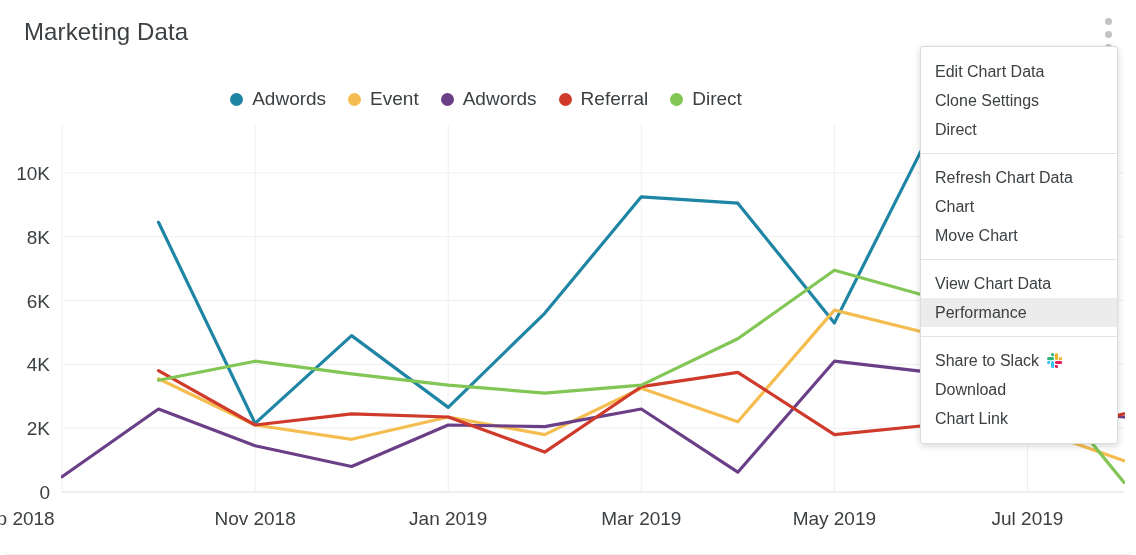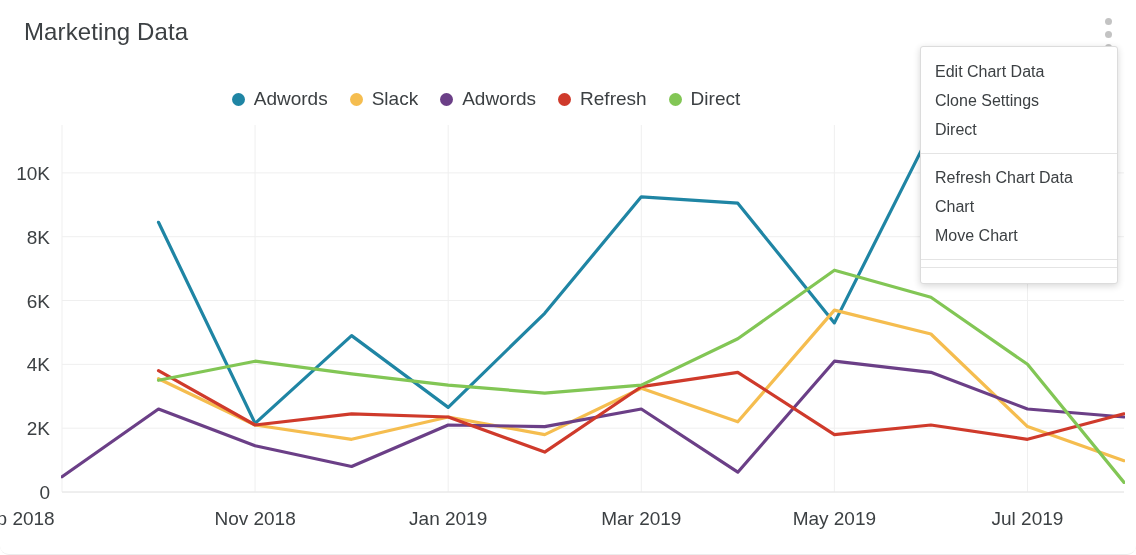--- a/index.html
+++ b/index.html
@@ -70,29 +70,29 @@
     <i></i>
   </div>
 
   <div class="legend" id="legend">
       <div class="legend-item">
         <span class="legend-dot" style="background: rgb(31, 133, 164);"></span>
         <span class="legend-label">Adwords</span>
       </div>
       <div class="legend-item">
         <span class="legend-dot" style="background: rgb(245, 189, 79);"></span>
-        <span class="legend-label">Slack</span>
+        <span class="legend-label">Event</span>
       </div>
       <div class="legend-item">
         <span class="legend-dot" style="background: rgb(107, 63, 135);"></span>
         <span class="legend-label">Adwords</span>
       </div>
       <div class="legend-item">
         <span class="legend-dot" style="background: rgb(207, 58, 43);"></span>
-        <span class="legend-label">Refresh</span>
+        <span class="legend-label">Referral</span>
       </div>
       <div class="legend-item">
         <span class="legend-dot" style="background: rgb(130, 198, 85);"></span>
         <span class="legend-label">Direct</span>
       </div>
     </div>
 
   <div class="plot-wrap">
     <svg class="plot" id="plot" width="1136" height="555">
         <line x1="62" y1="492" x2="1124" y2="492" stroke="#efefef" stroke-width="1"></line>
@@ -150,17 +150,44 @@
             <span>Refresh Chart Data</span>
           </div>
           <div class="menu-item">
             <span>Chart</span>
           </div>
           <div class="menu-item">
             <span>Move Chart</span>
           </div>
         </div>
         <div class="menu-sep"></div>
+        <div class="menu-group">
+          <div class="menu-item">
+            <span>View Chart Data</span>
+          </div>
+          <div class="menu-item active">
+            <span>Performance</span>
+          </div>
+        </div>
         <div class="menu-sep"></div>
+        <div class="menu-group">
+          <div class="menu-item">
+            <span>Share to Slack</span>
+            <svg class="slack-ico" width="15" height="15" viewBox="0 0 122 122">
+              <g>
+                <path fill="#36C5F0" d="M25.8 77.6a12.9 12.9 0 1 1-12.9-12.9h12.9v12.9zm6.5 0a12.9 12.9 0 0 1 25.8 0v32.3a12.9 12.9 0 0 1-25.8 0V77.6z"></path>
+                <path fill="#2EB67D" d="M45.2 25.8a12.9 12.9 0 1 1 12.9-12.9v12.9H45.2zm0 6.5a12.9 12.9 0 0 1 0 25.8H12.9a12.9 12.9 0 0 1 0-25.8h32.3z"></path>
+                <path fill="#ECB22E" d="M96.9 45.2a12.9 12.9 0 1 1 12.9 12.9H96.9V45.2zm-6.5 0a12.9 12.9 0 0 1-25.8 0V12.9a12.9 12.9 0 0 1 25.8 0v32.3z"></path>
+                <path fill="#E01E5A" d="M77.6 96.9a12.9 12.9 0 1 1-12.9 12.9V96.9h12.9zm0-6.5a12.9 12.9 0 0 1 0-25.8h32.3a12.9 12.9 0 0 1 0 25.8H77.6z"></path>
+              </g>
+            </svg>
+          </div>
+          <div class="menu-item">
+            <span>Download</span>
+          </div>
+          <div class="menu-item">
+            <span>Chart Link</span>
+          </div>
+        </div>
       </div>
   </div>
 
 </div>
 
 </body></html>

